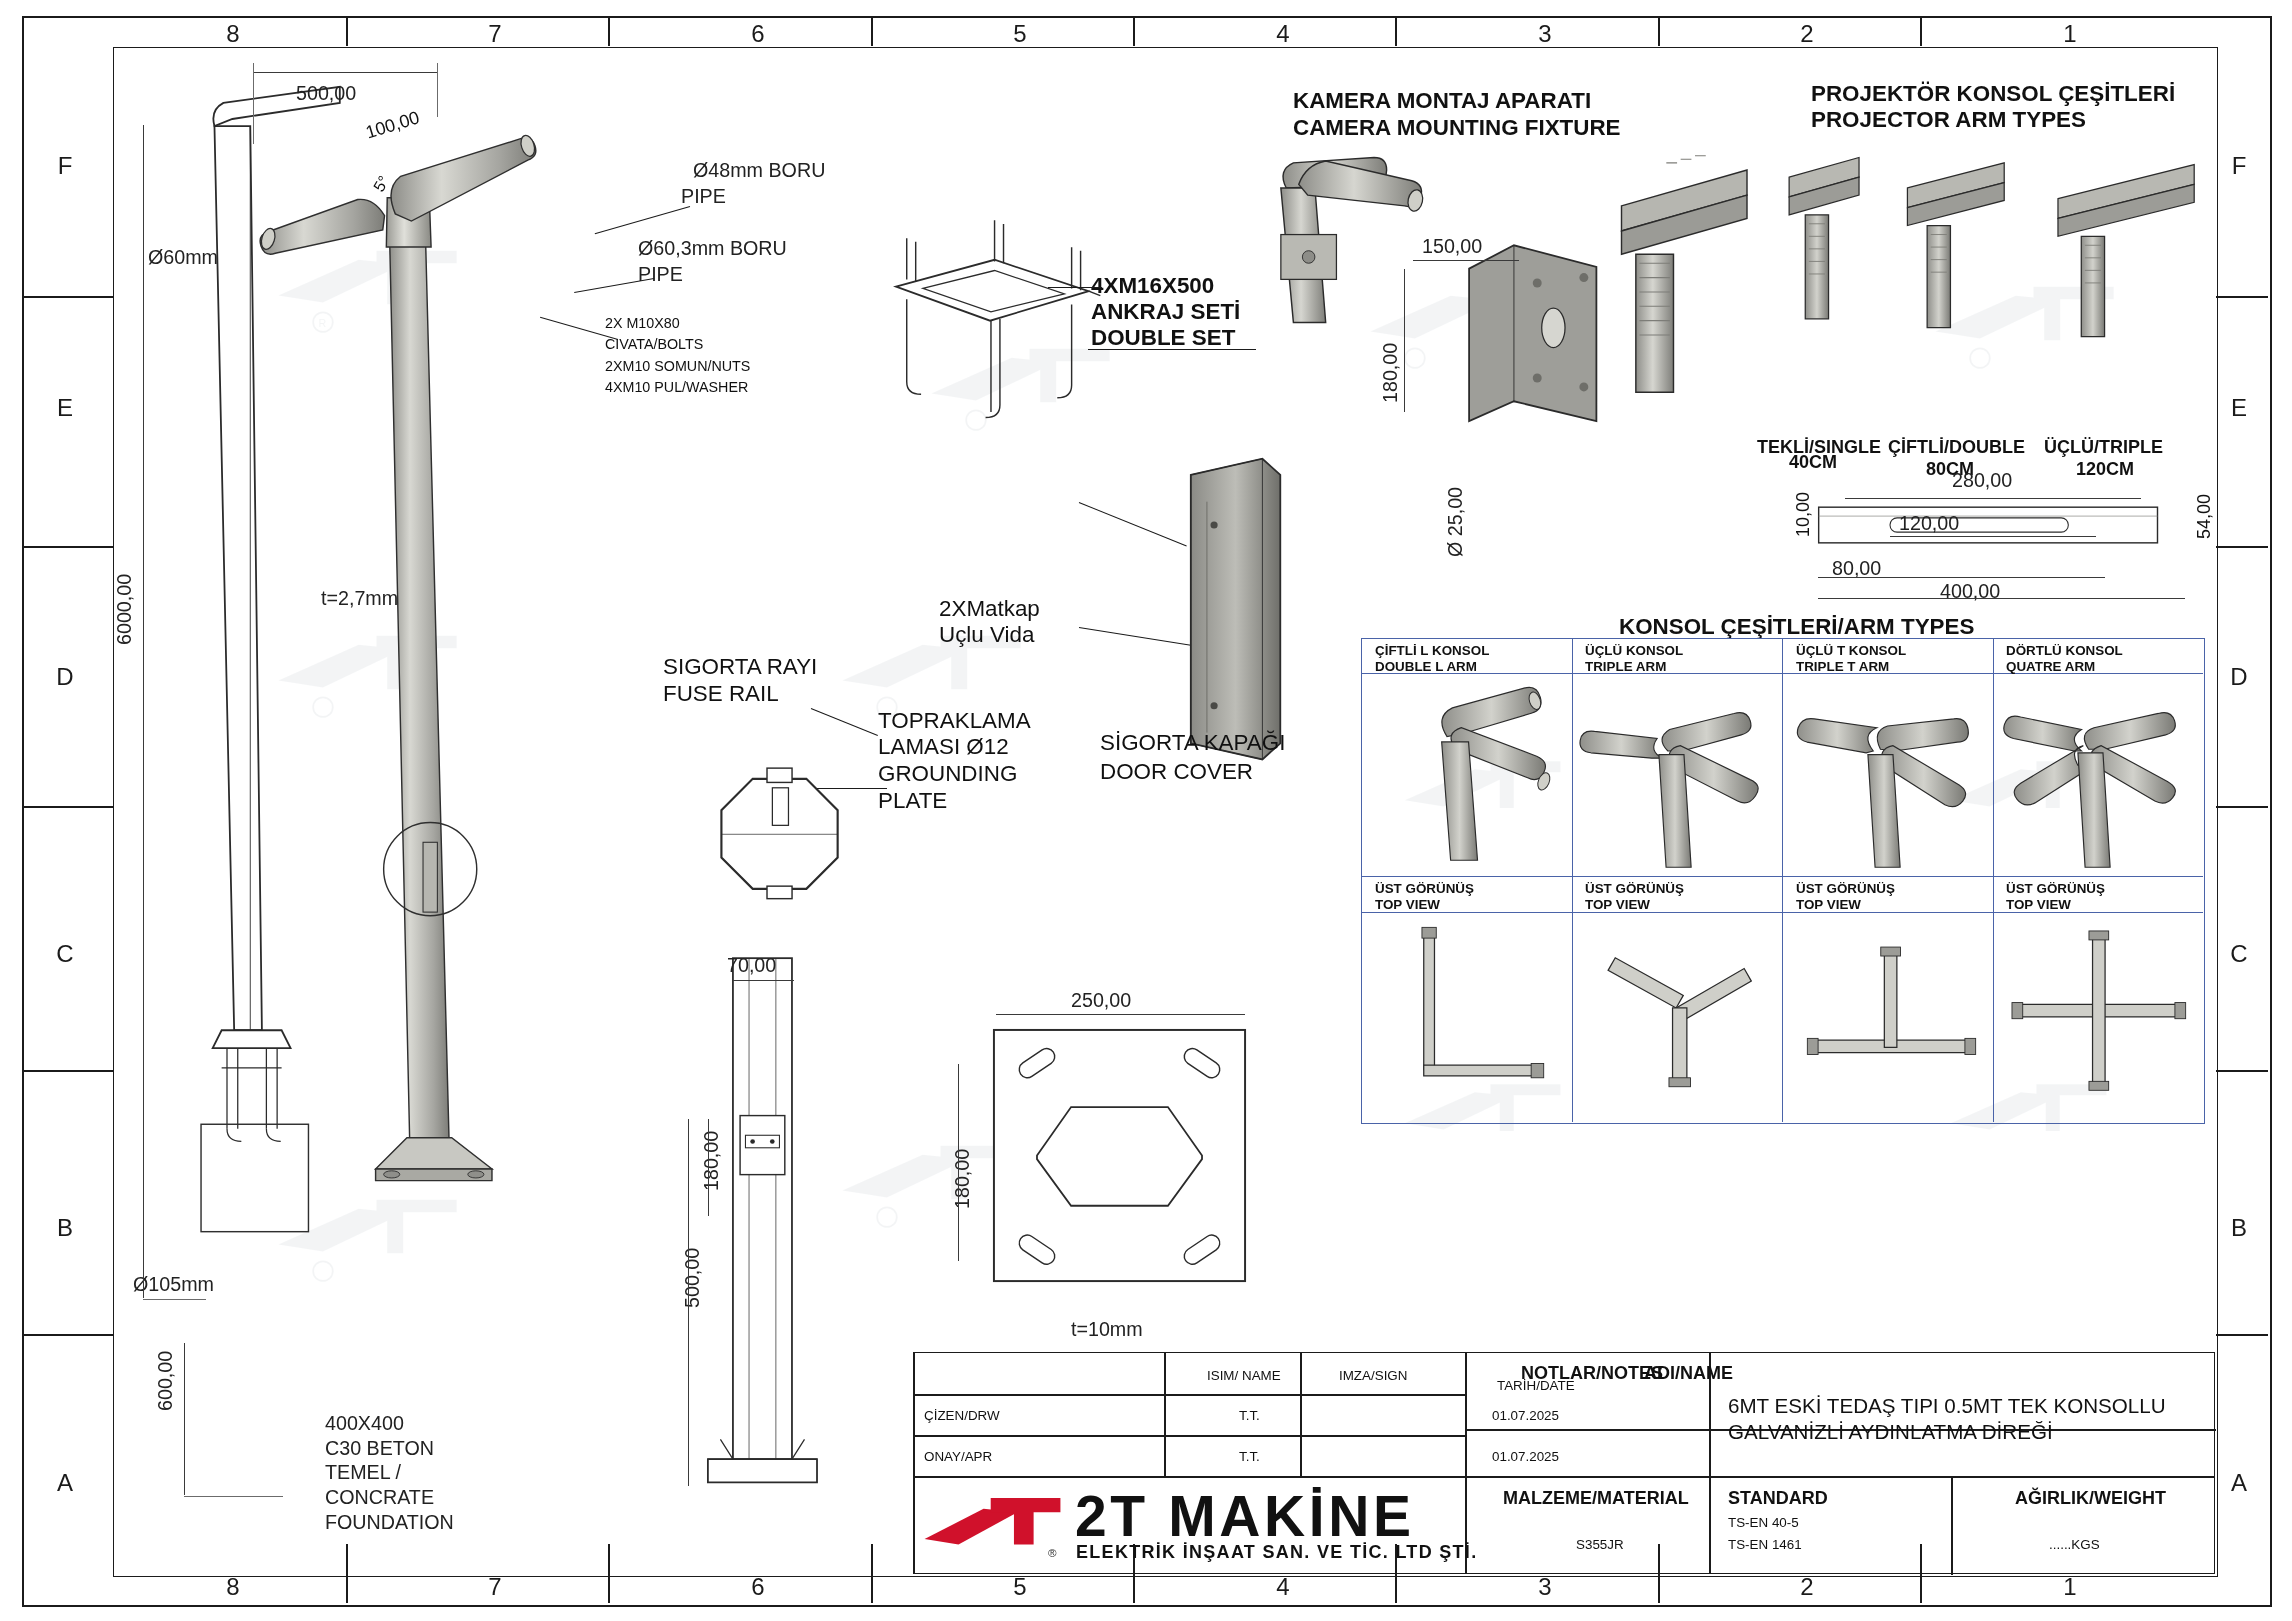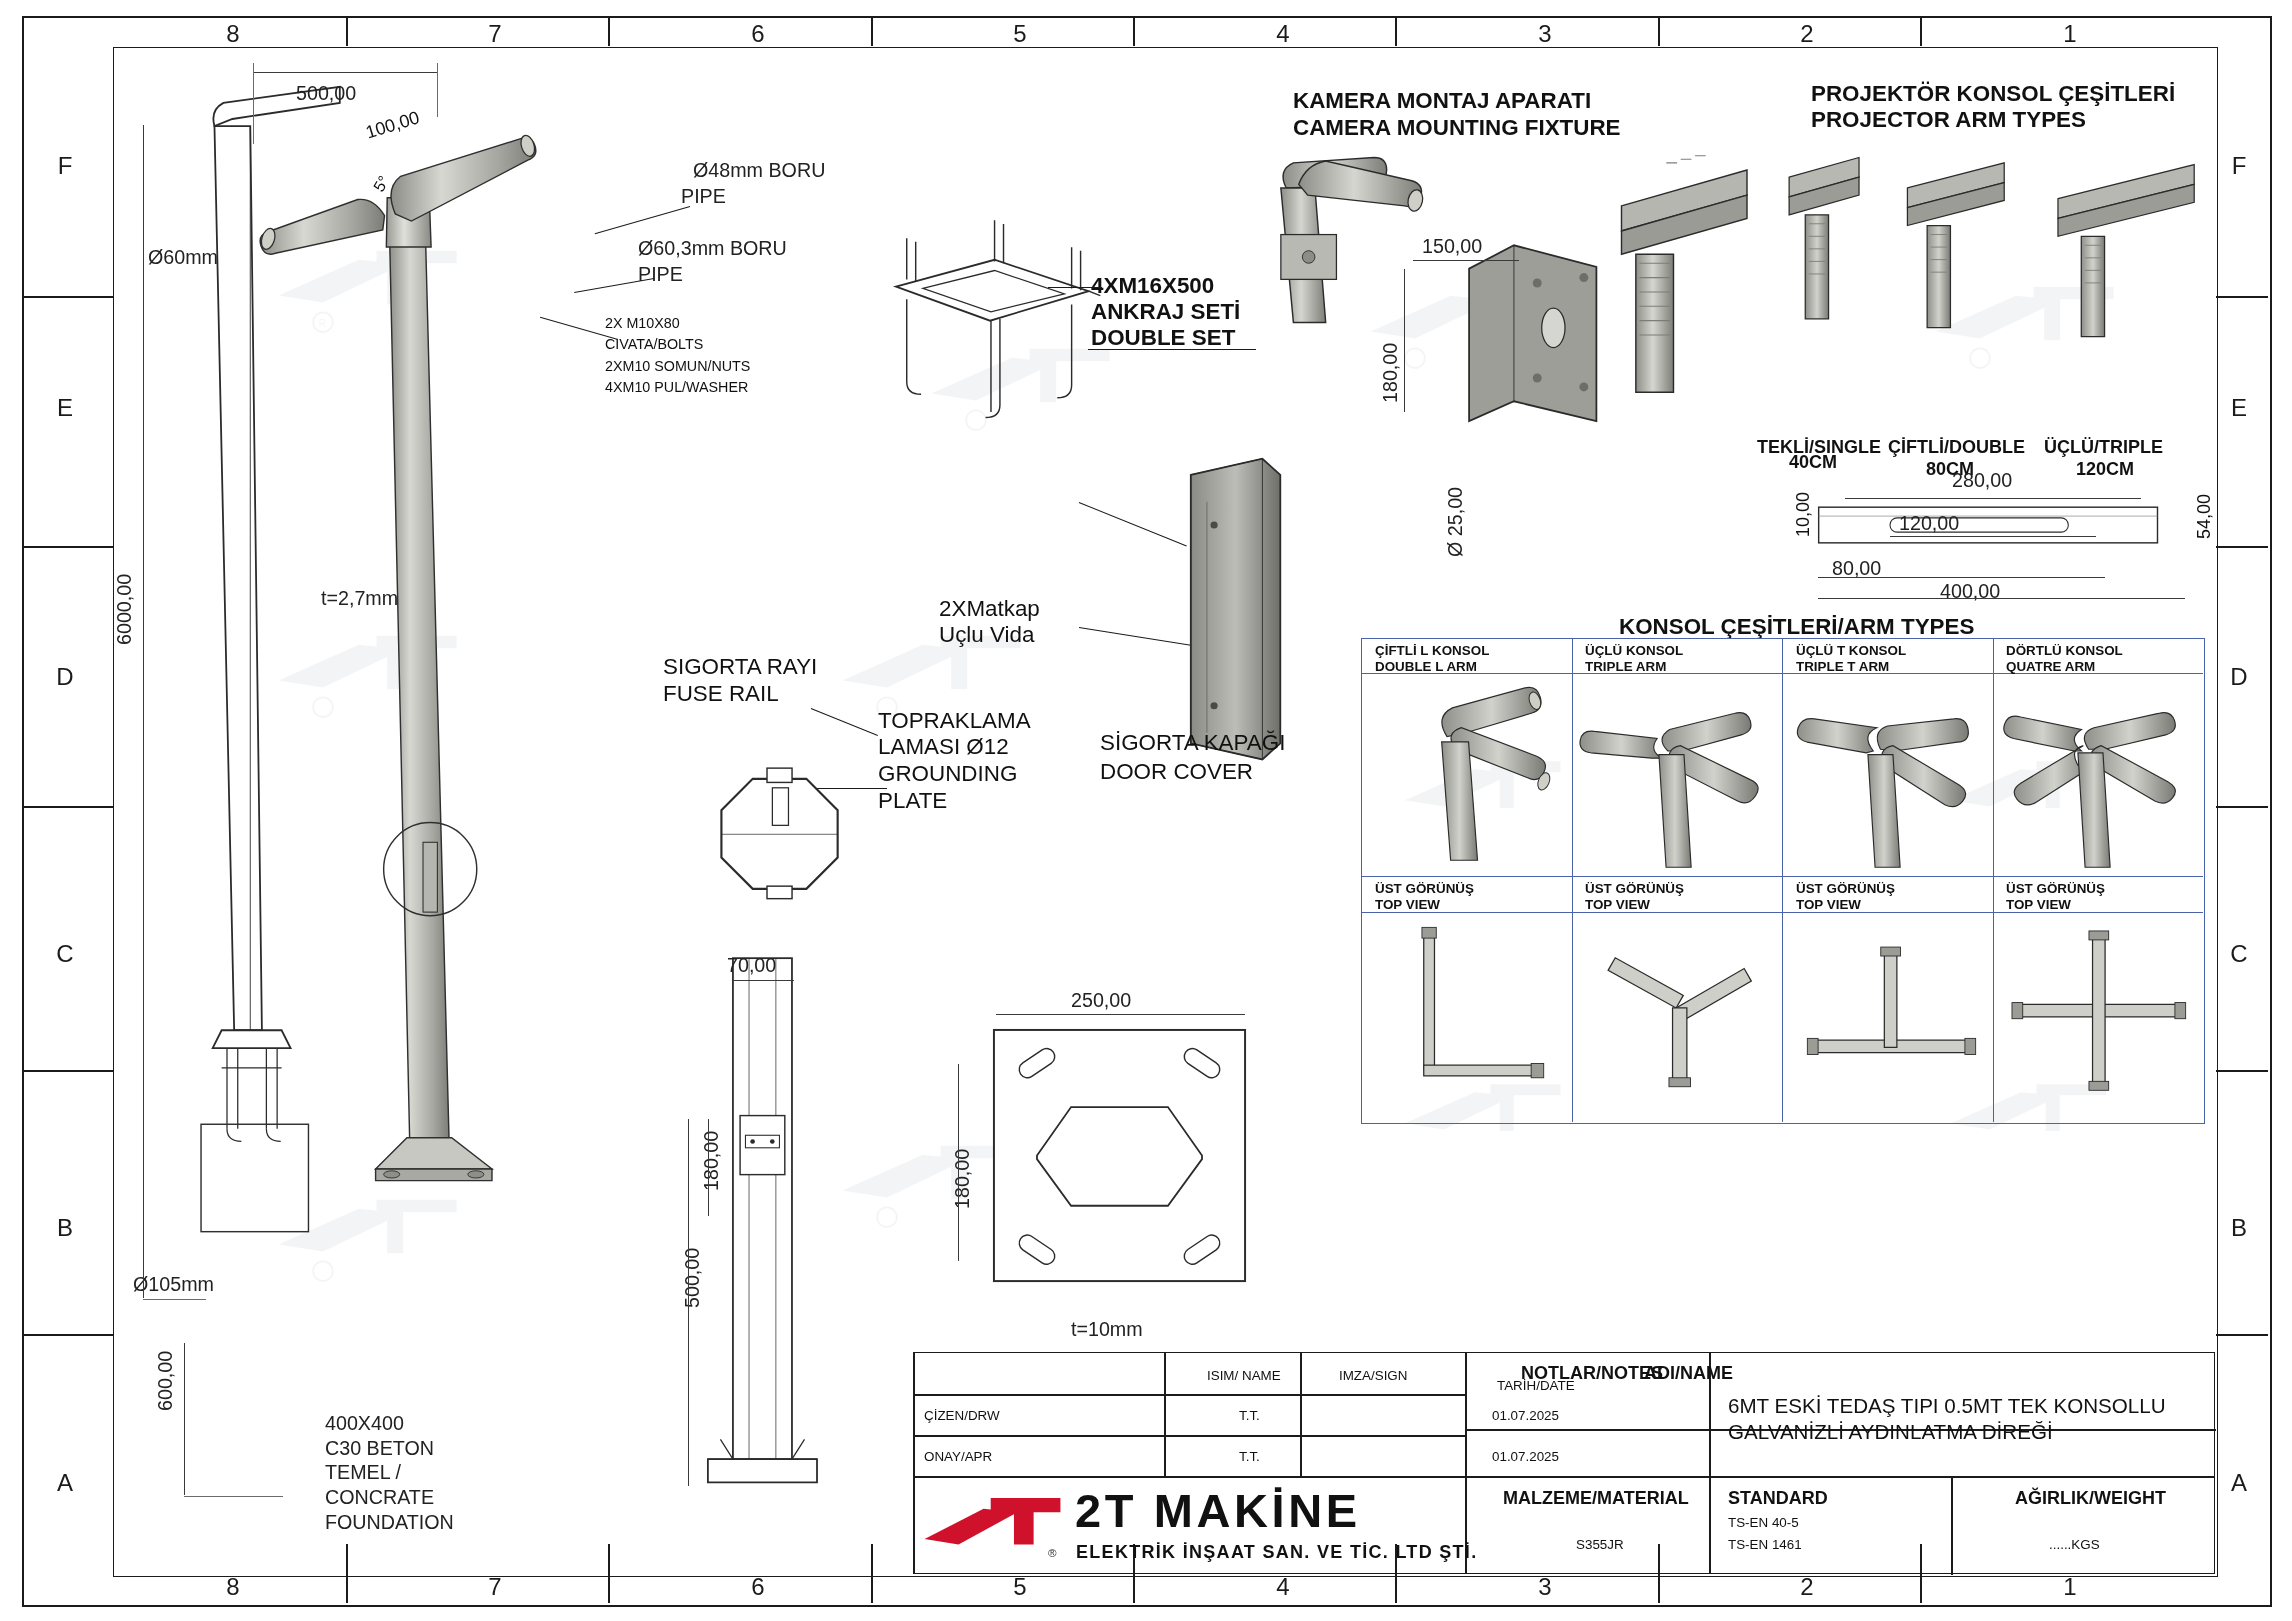--- a/index.html
+++ b/index.html
@@ -571,18 +571,18 @@
   <div class="t mid bold" style="left:1728px;top:1488px;">STANDARD</div>
   <div class="t small" style="left:1728px;top:1515px;">TS-EN 40-5</div>
   <div class="t small" style="left:1728px;top:1537px;">TS-EN 1461</div>
   <div class="t mid bold" style="left:2015px;top:1488px;">AĞIRLIK/WEIGHT</div>
   <div class="t small" style="left:2049px;top:1537px;">......KGS</div>
 
   <svg style="position:absolute;left:921px;top:1487px;width:143px;height:72px;" viewBox="0 0 160 80">
     <path d="M4 58 L70 24 L108 28 L42 64 Z" fill="#d0112b"></path>
     <path d="M78 12 L156 12 L156 28 L126 28 L126 64 L104 64 L104 28 L78 28 Z" fill="#d0112b"></path>
   </svg>
-  <div class="t" style="left:1075px;top:1485px;font-size:47px;font-weight:bold;letter-spacing:3.6px;color:#111;">2T MAKİNE</div>
+  <div class="t" style="left:1075px;top:1485px;font-size:57px;font-weight:bold;letter-spacing:3.6px;color:#111;">2T MAKİNE</div>
   <div class="t" style="left:1076px;top:1542px;font-size:18px;font-weight:bold;letter-spacing:1.3px;color:#111;">ELEKTRİK İNŞAAT SAN. VE TİC. LTD ŞTİ.</div>
   <div class="t" style="left:1048px;top:1546px;font-size:11.6px;color:#333;">®</div>
 
 </div>
 
 
 </body></html>

